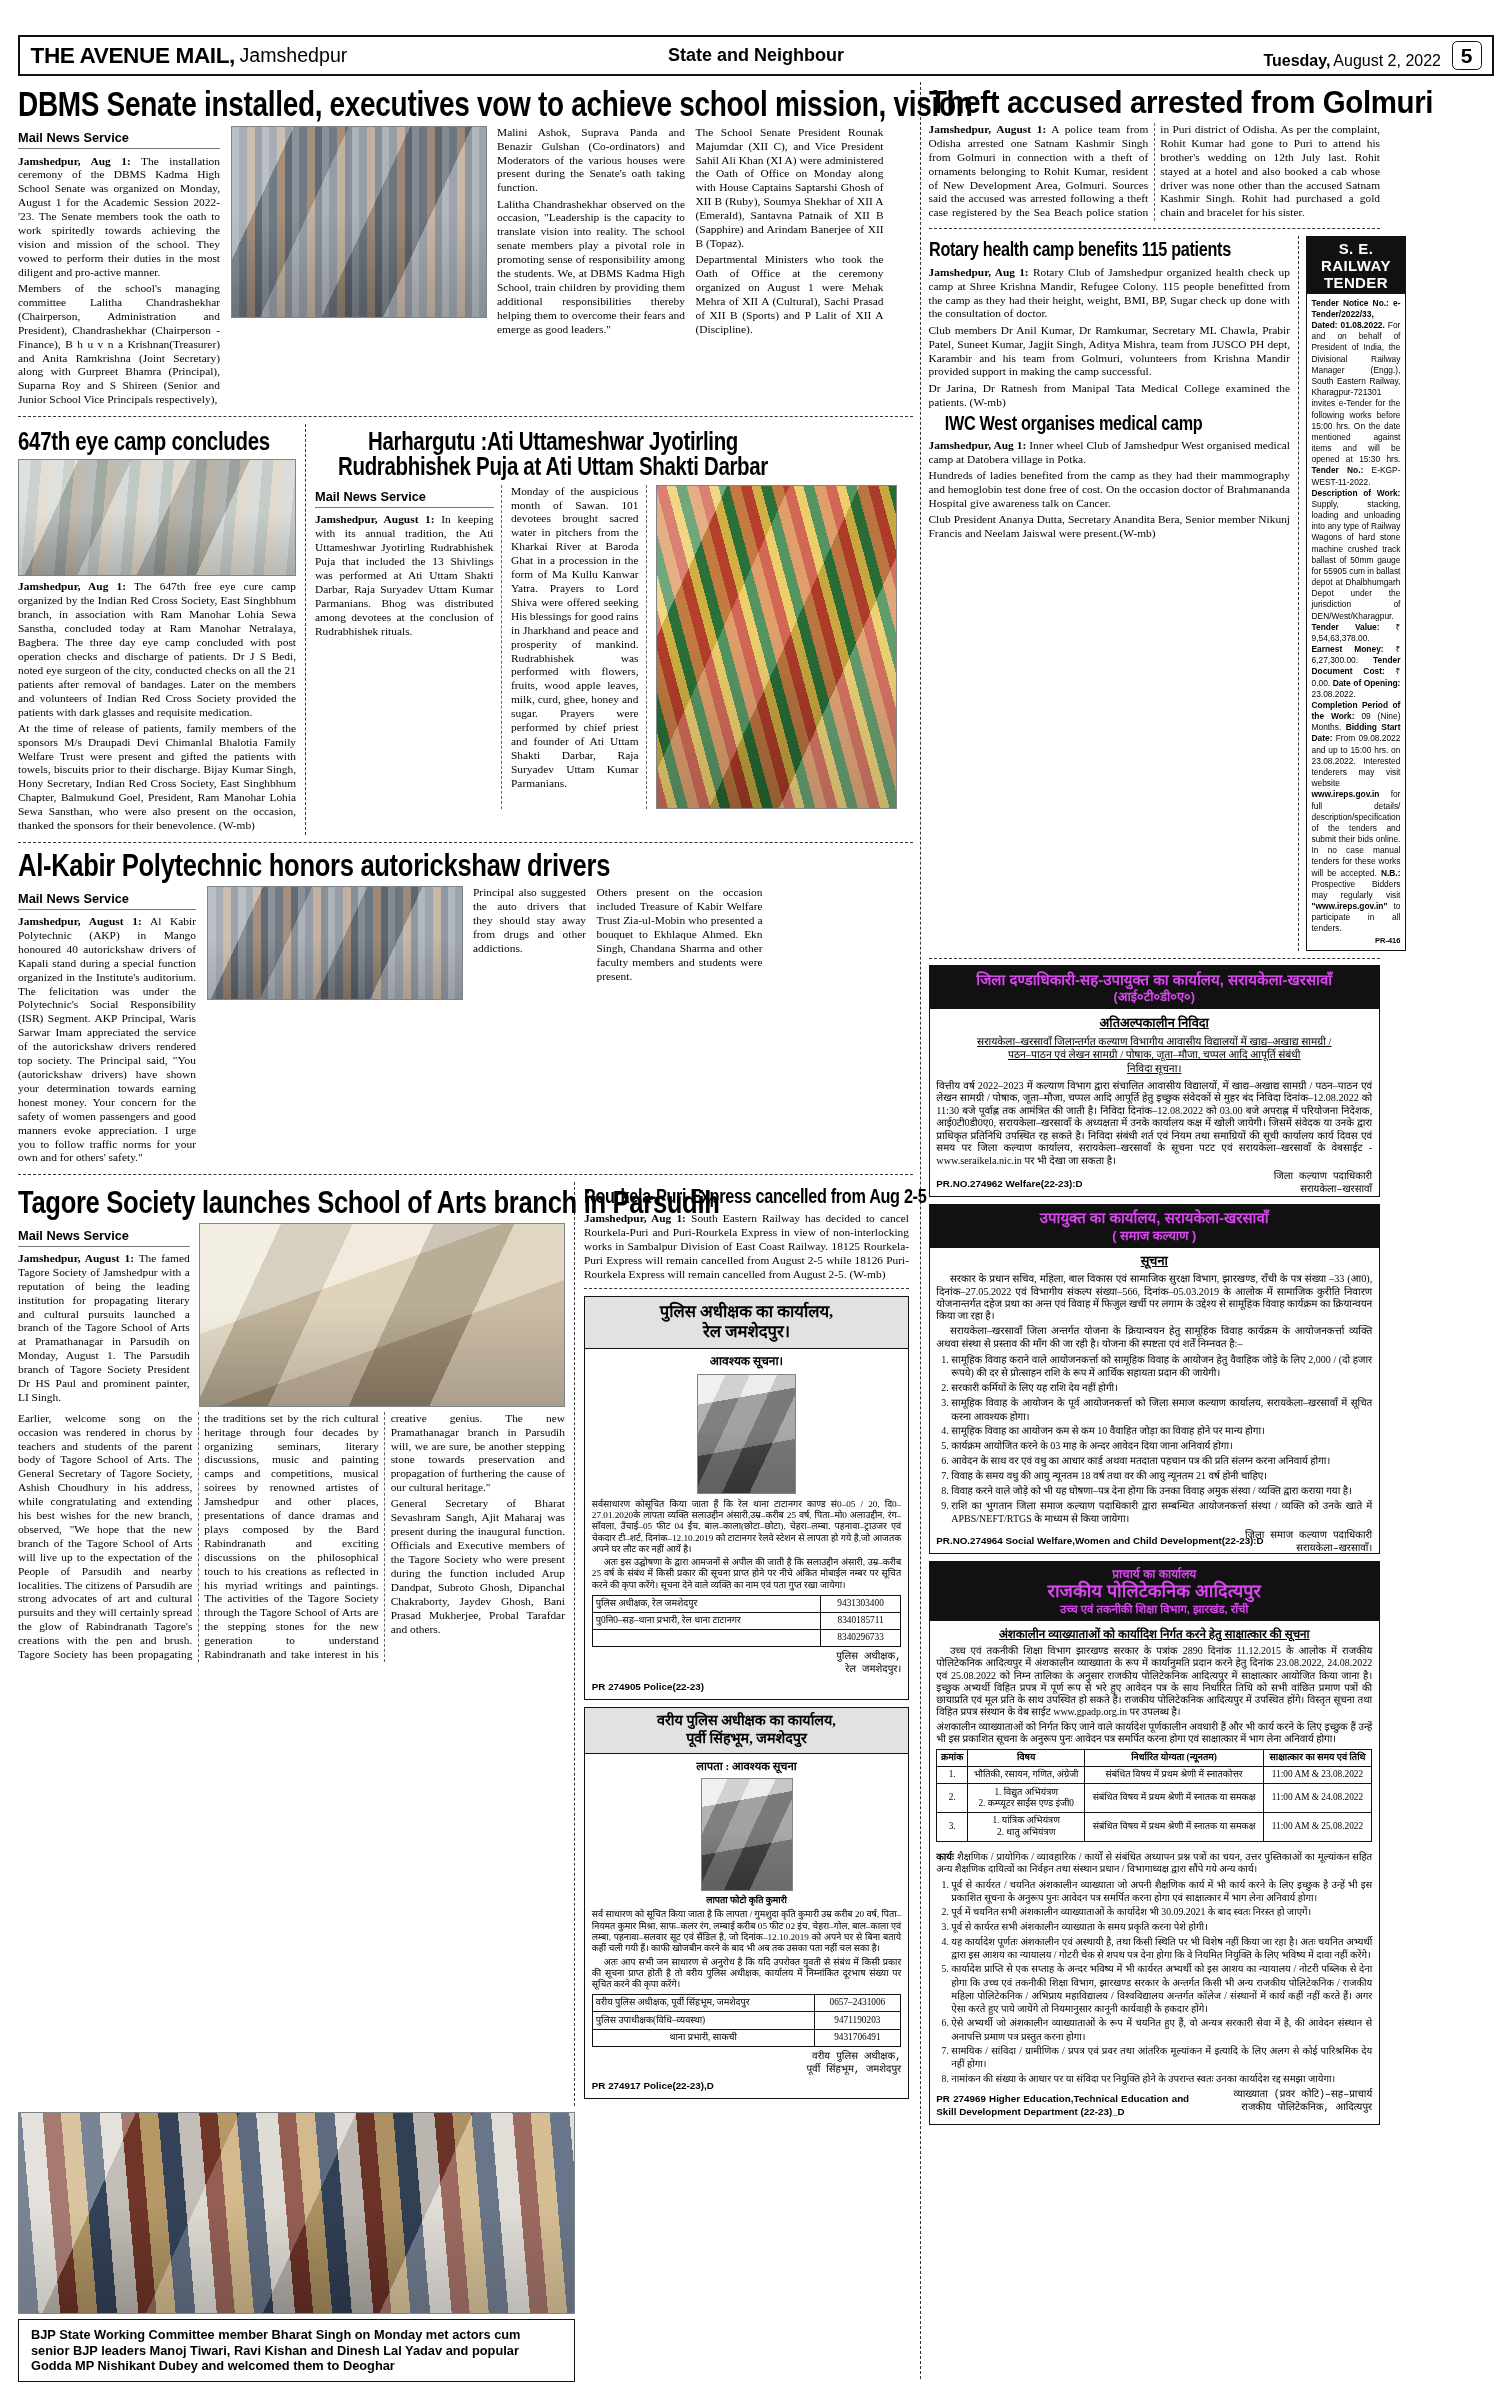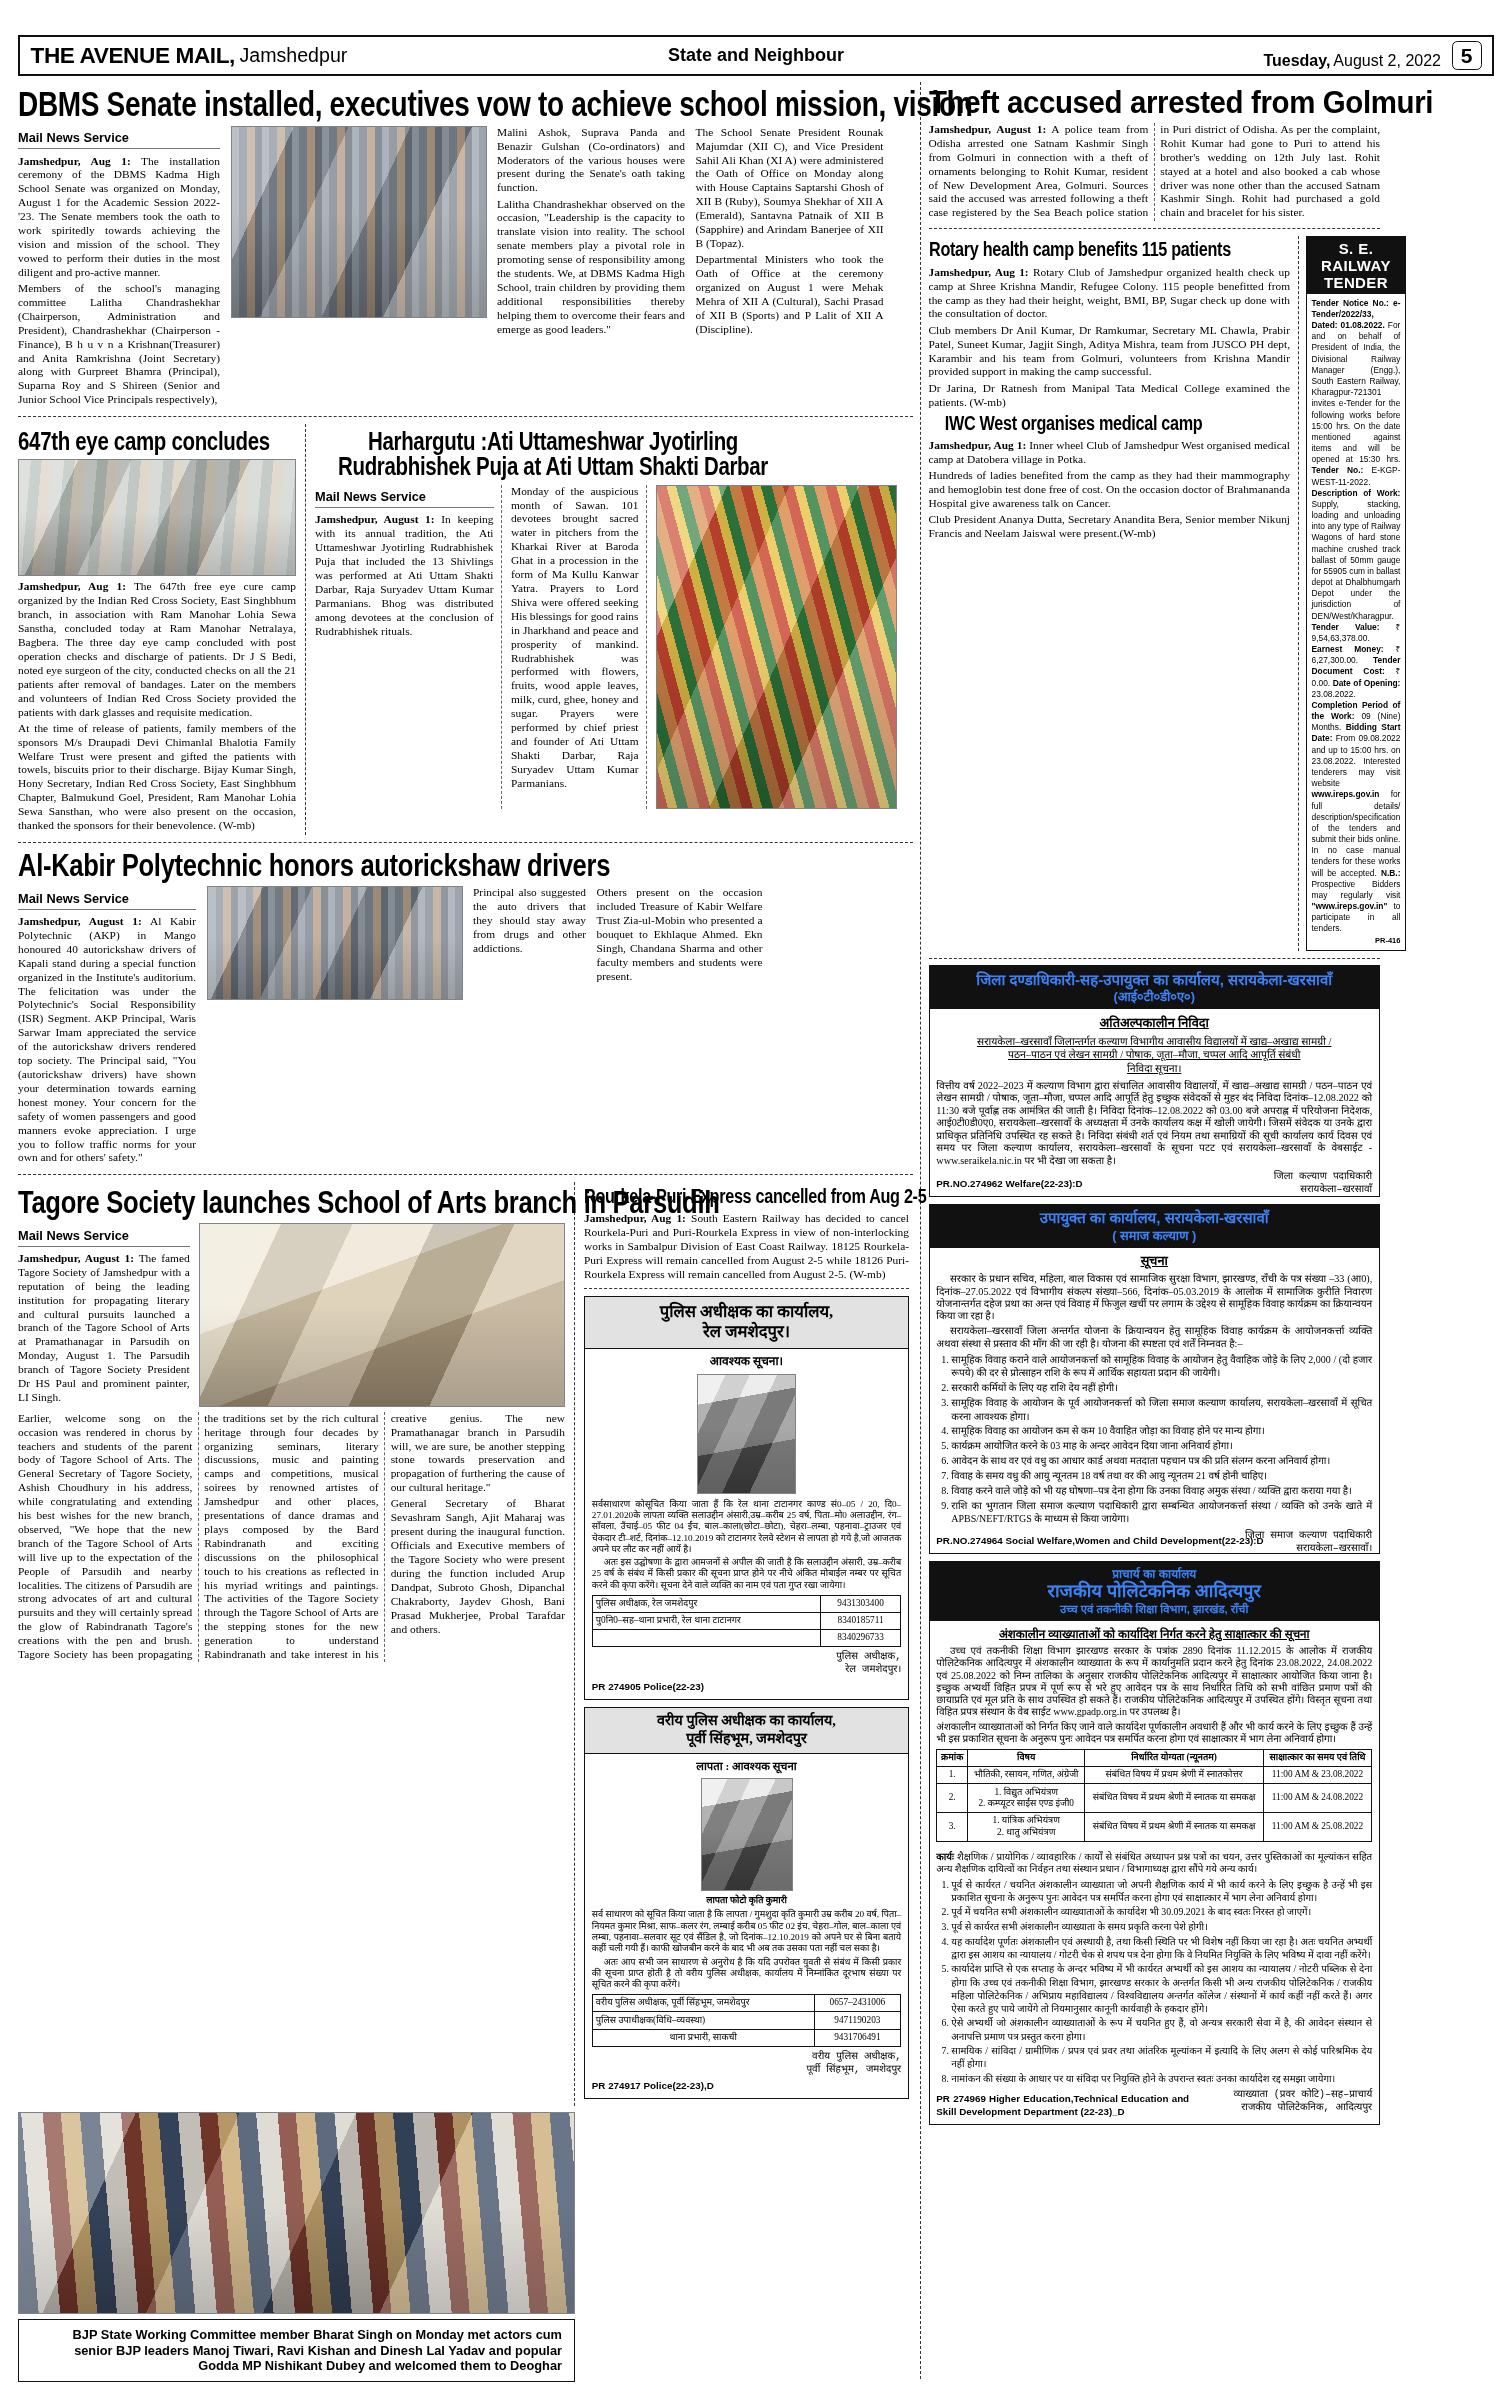--- a/index.html
+++ b/index.html
@@ -80,33 +80,33 @@
       #c3c9c4; }
   .ph-tagore{ background:
       linear-gradient(160deg,#efe7d6 0 35%,#d8c9ad 35% 60%,#b9a587 60% 100%); }
   .ph-bjp{ background:
       repeating-linear-gradient(85deg,#3a4a63 0 19.6px,#d8d4cc 19.6px 41px,#7d3b2e 41px 59px,#c9a972 59px 78px),
       #53606f; }
   .ph-mug{ background:linear-gradient(170deg,#e9e9e9 0 22%,#8e8e8e 22% 60%,#4e4e4e 60% 100%); }
 
   .caption{
     font-family:"Liberation Sans", sans-serif;
-    font-size:10.2px; line-height:1.2; text-align:right; padding:3px 4.5px;
+    font-size:10.2px; line-height:1.2; text-align:left; padding:3px 4.5px;
   }
   .cap-box{ border:1.5px solid #111; padding:4.5px 7.5px; margin-top:4.5px; }
   .cap-box .caption{ font-weight:bold; font-size:12.8px; }
 
   
   .cols2{ column-count:2; column-gap:12px; column-rule:0.8px dashed #666; }
   .cols3{ column-count:3; column-gap:12px; column-rule:0.8px dashed #666; }
 
   
   .box { border:1.5px solid #111; margin-bottom:6.8px; }
   .box-hd-black{
-    background:#111; color:#3b82f6; text-align:center;
+    background:#111; color:#d946ef; text-align:center;
     font-family:"Liberation Sans", sans-serif; font-weight:bold;
     padding:4.5px 6px; font-size:15px; line-height:1.22;
   }
   .box-hd-black .sub{ font-size:12.8px; font-weight:bold; display:block; }
   .box-hd-black .sub2{ font-size:11.3px; font-weight:bold; display:block; }
   .box-hd-grey{
     background:#e2e2e2; color:#000; text-align:center; border-bottom:0.8px solid #111;
     font-weight:bold; padding:4.5px 6px; font-size:16.6px; line-height:1.25;
   }
   .box-body{ padding:5.3px 6.8px; font-size:10px; line-height:1.32; text-align:justify; }

